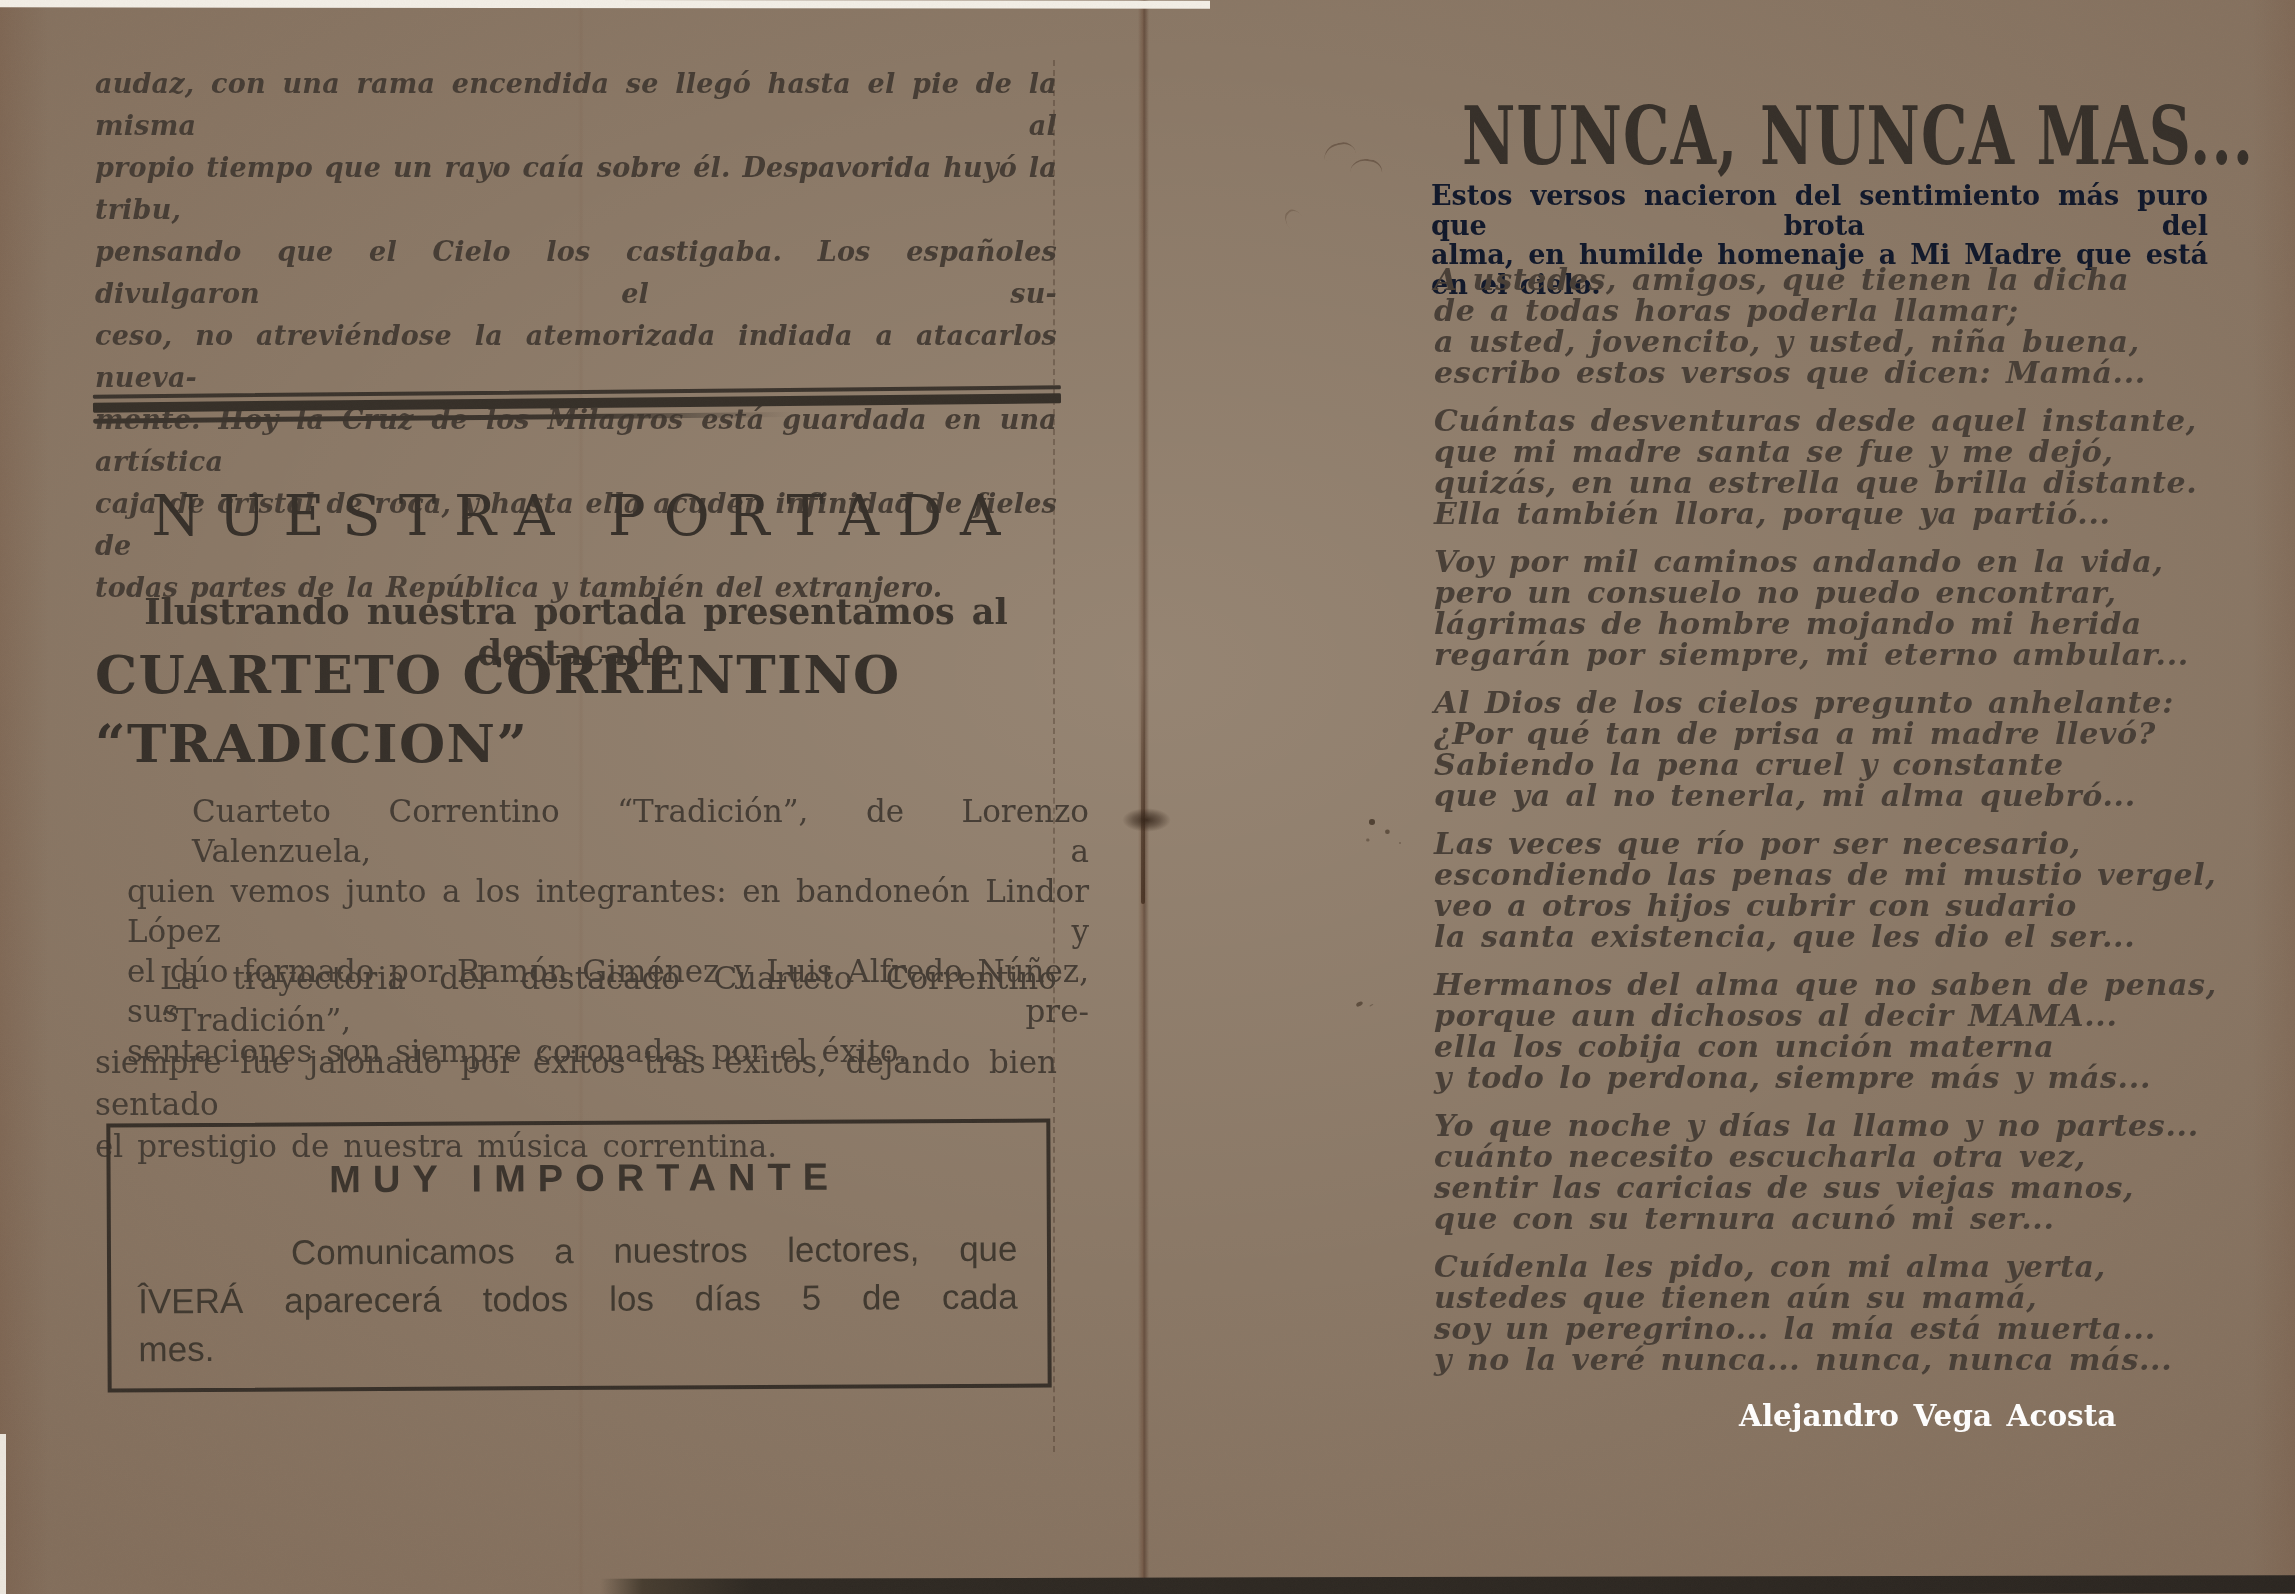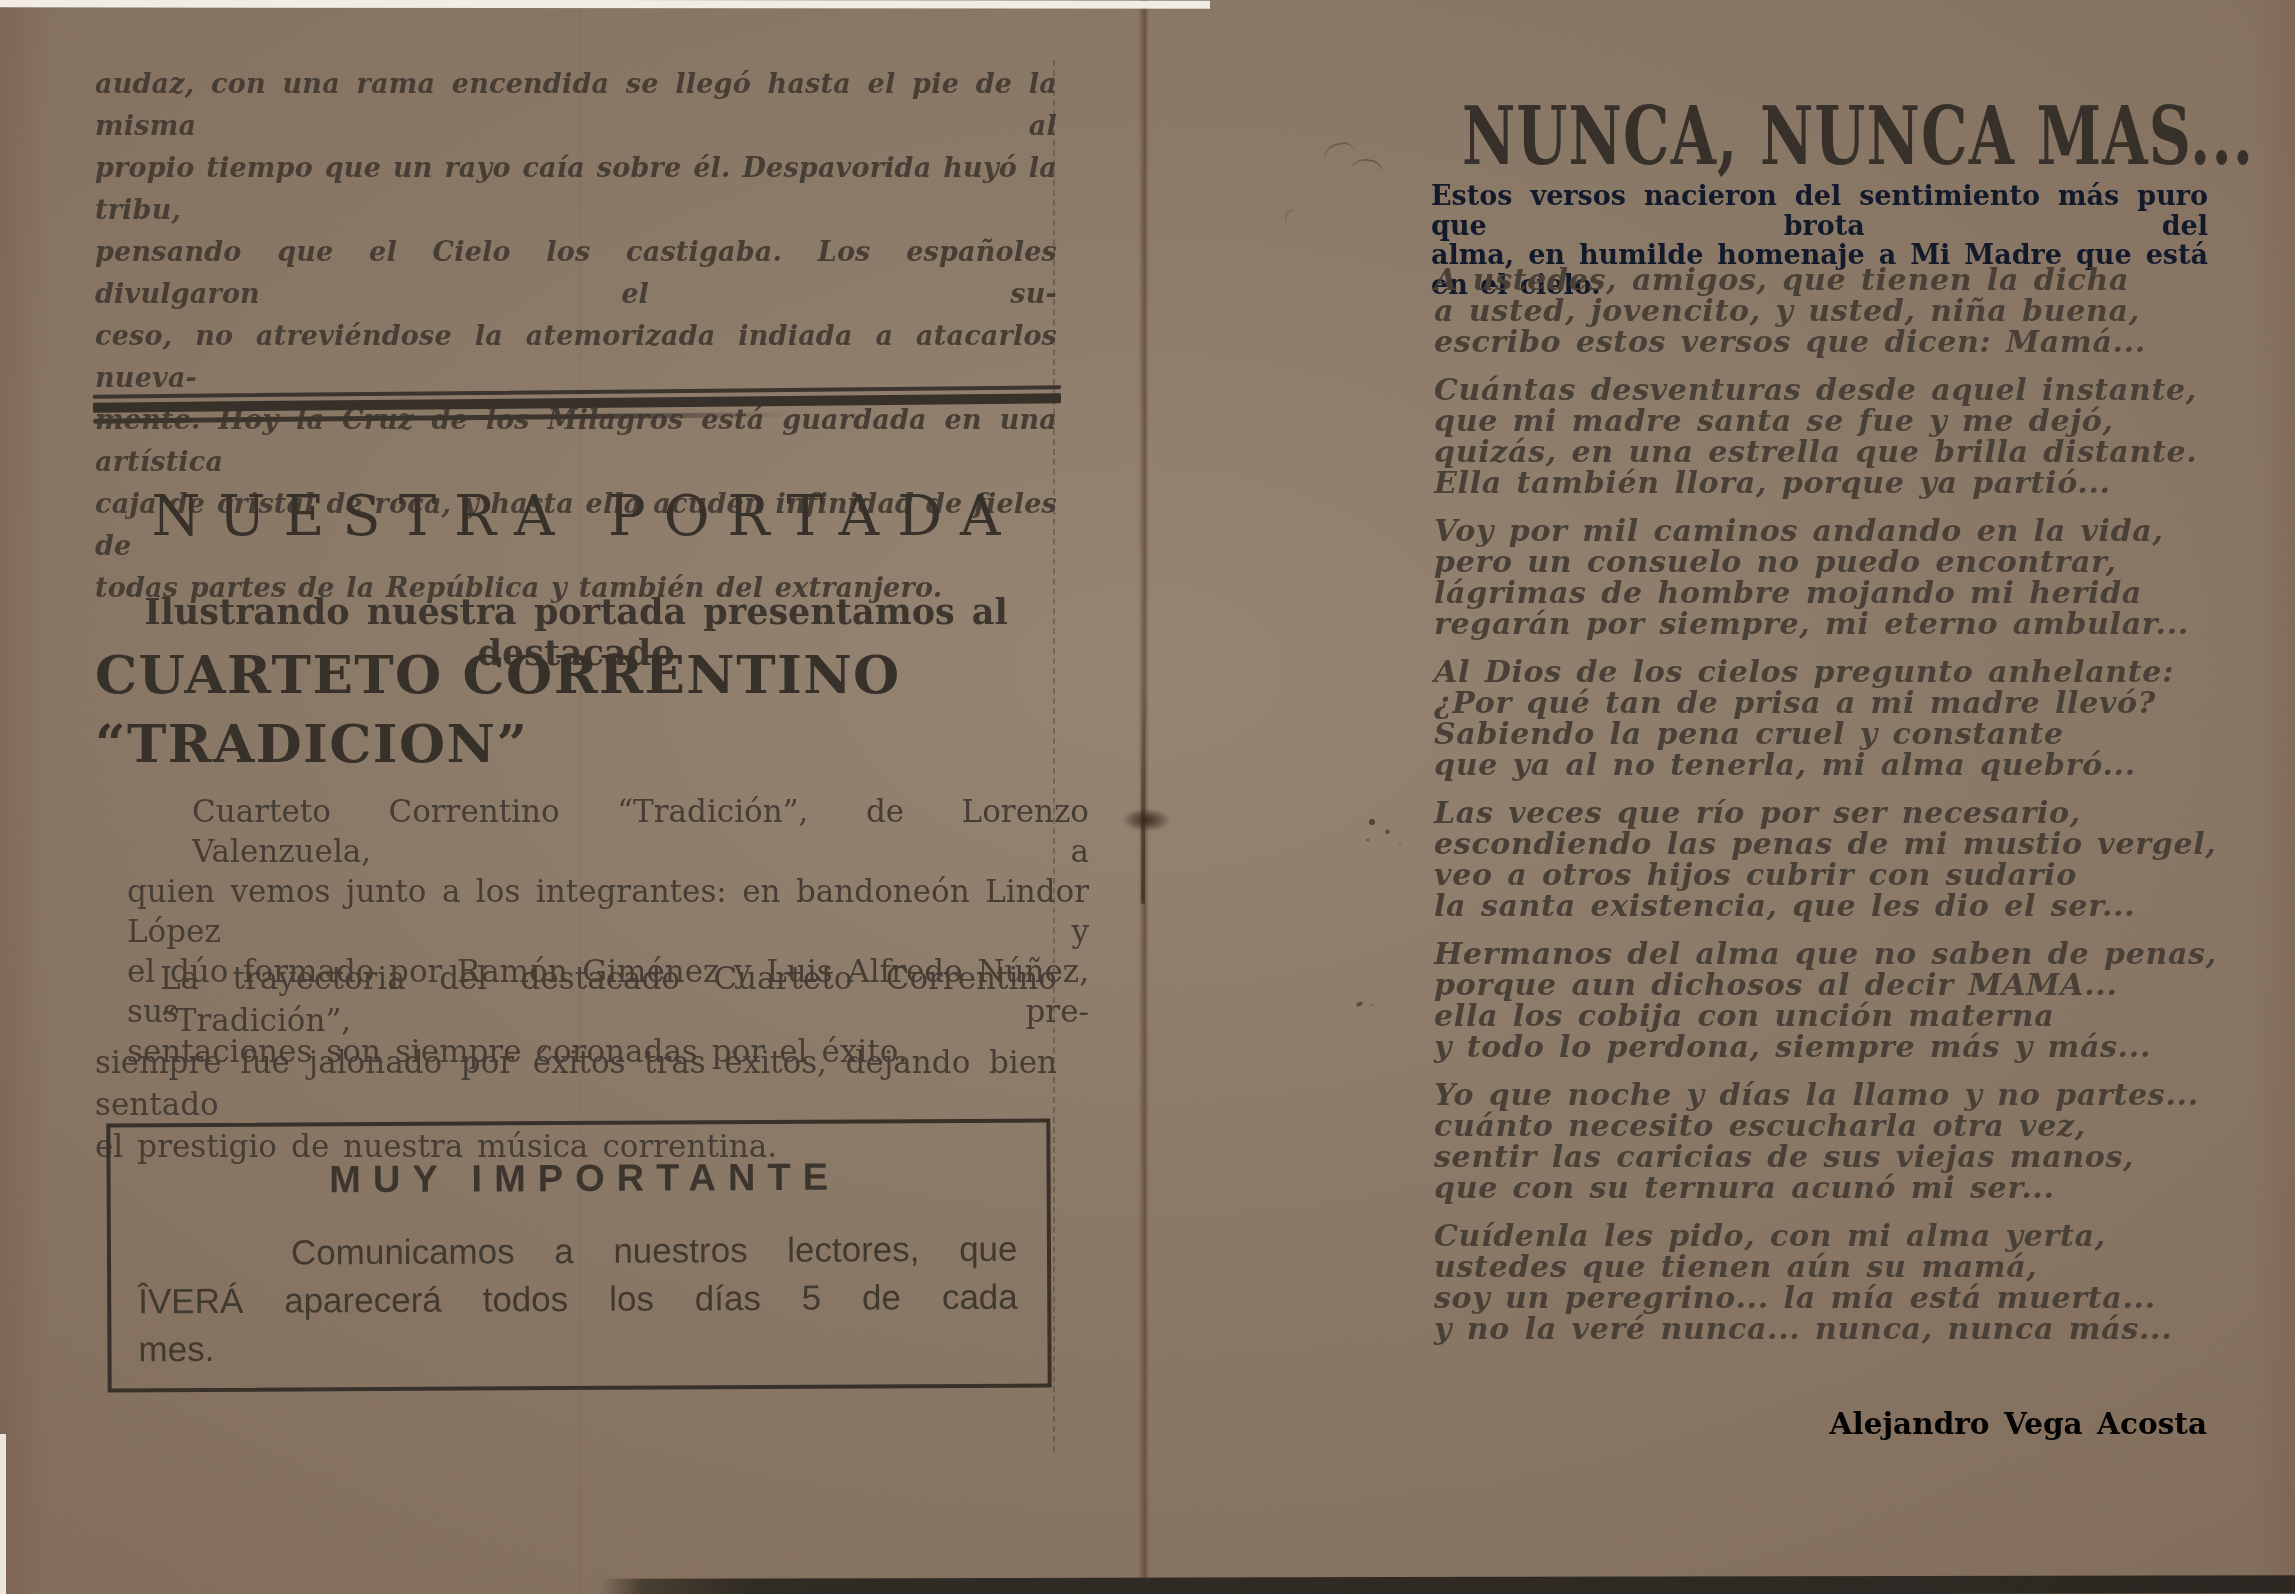--- a/index.html
+++ b/index.html
@@ -124,22 +124,22 @@
     font-weight:700;font-size:27px;line-height:29.5px;word-spacing:2.8px;color:#0f172a;
   }
   .poem{
     position:absolute;left:1434px;top:264px;width:814px;
     font-style:italic;font-weight:600;font-size:30px;line-height:31px;
     letter-spacing:0.7px;word-spacing:3.5px;color:#473e36;
   }
   .stanza{margin-bottom:17px;}
   .pline{white-space:nowrap;}
   .author-signature{
-    position:absolute;left:1739px;top:1398px;width:468px;text-align:right;
-    font-weight:700;font-size:29.5px;word-spacing:4.2px;color:#000000;margin-top:8px;
+    position:absolute;left:1739px;top:1398px;width:468px;text-align:left;
+    font-weight:700;font-size:29.5px;word-spacing:4.2px;color:#ffffff;
   }
   .texture{position:absolute;inset:0;width:100%;height:100%;opacity:.05;pointer-events:none;}
 </style>
 </head>
 <body>
 
 <div class="scan">
 
   <div class="paper-base"></div>
   <div class="vignette"></div>
@@ -204,20 +204,21 @@
   <div class="poem-title">NUNCA, NUNCA MAS...</div>
 
   <div class="poem-intro">
       <div class="jline">Estos versos nacieron del sentimiento más puro que brota del</div>
       <div class="jline jline-end">alma, en humilde homenaje a Mi Madre que está en el cielo.</div>
     </div>
 
   <div class="poem">
       <div class="stanza">
         <div class="pline">A ustedes, amigos, que tienen la dicha</div>
+        <div class="pline">de a todas horas poderla llamar;</div>
         <div class="pline">a usted, jovencito, y usted, niña buena,</div>
         <div class="pline">escribo estos versos que dicen: Mamá...</div>
       </div>
       <div class="stanza">
         <div class="pline">Cuántas desventuras desde aquel instante,</div>
         <div class="pline">que mi madre santa se fue y me dejó,</div>
         <div class="pline">quizás, en una estrella que brilla distante.</div>
         <div class="pline">Ella también llora, porque ya partió...</div>
       </div>
       <div class="stanza">

